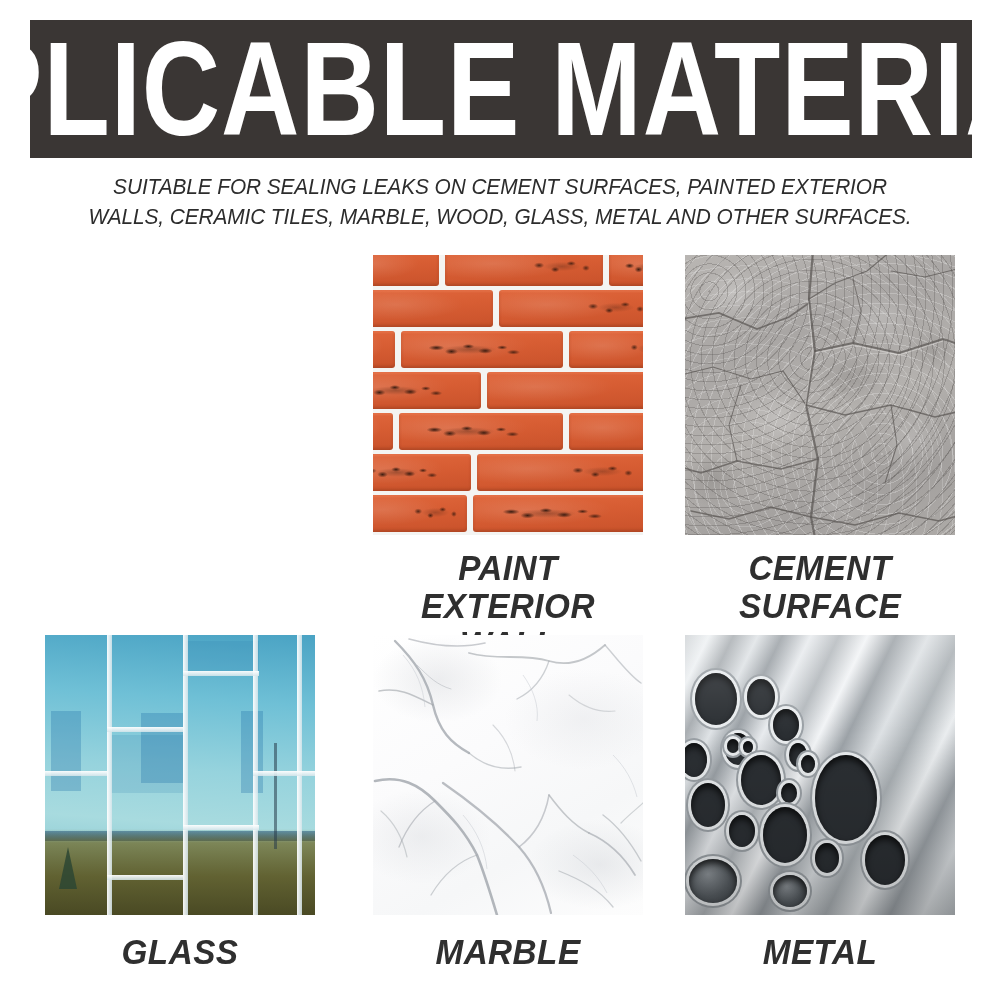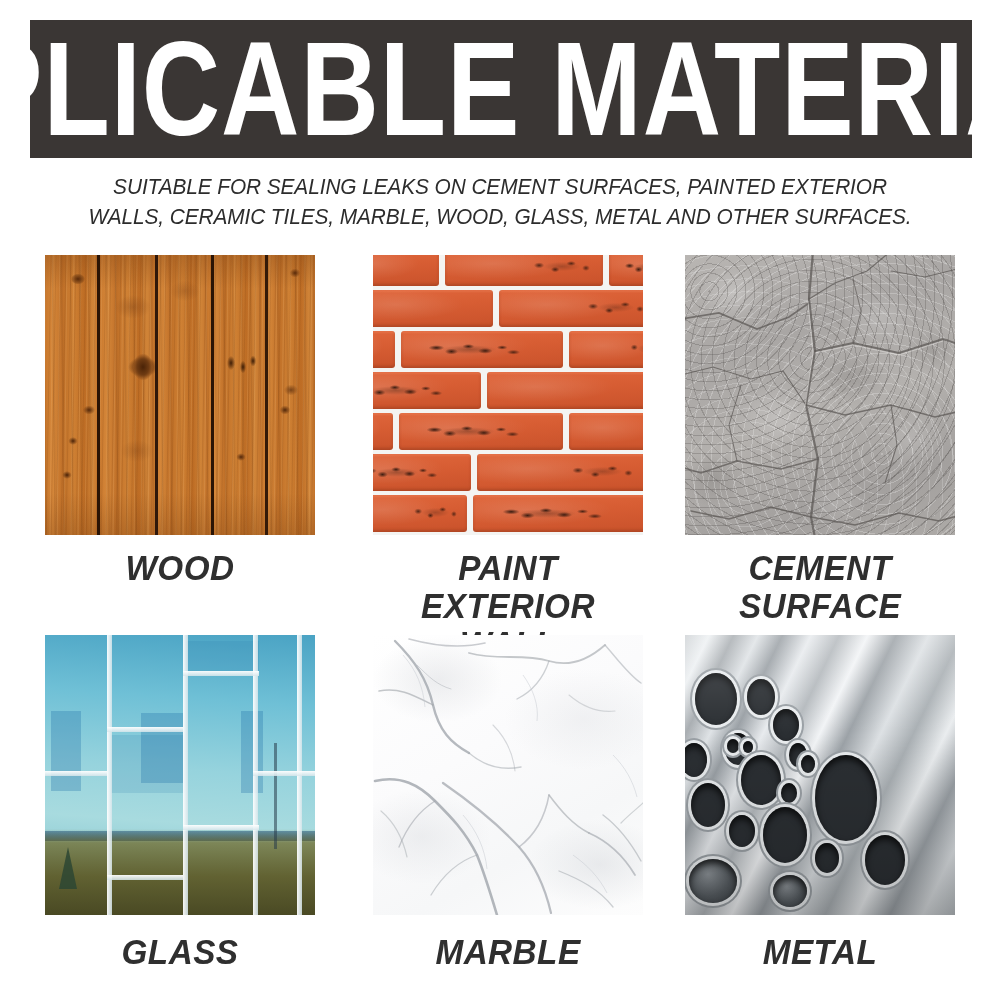--- a/index.html
+++ b/index.html
@@ -324,29 +324,20 @@
 <body>
 
 <div class="banner">
   <div class="banner-title">APPLICABLE MATERIALS</div>
 </div>
 
 <div class="subtitle">SUITABLE FOR SEALING LEAKS ON CEMENT SURFACES, PAINTED EXTERIOR WALLS, CERAMIC TILES, MARBLE, WOOD, GLASS, METAL AND OTHER SURFACES.</div>
 
 <div class="grid">
 
-  <div class="cell c0 r0">
-    <div class="tile">
-      <div class="layer wood-base"></div>
-      <div class="layer wood-grain"></div>
-      <div class="layer wood-knots"></div>
-      <div class="layer wood-seams"></div>
-    </div>
-    <div class="caption">WOOD</div>
-  </div>
 
   <div class="cell c1 r0">
     <div class="tile brick-base">
       <div class="brick-row" style="top:-8px">
         <div class="brick" style="left:-30px;width:96px"></div>
         <div class="brick spot-r" style="left:72px;width:158px"></div>
         <div class="brick spot" style="left:236px;width:96px"></div>
       </div>
       <div class="brick-row" style="top:33px">
         <div class="brick" style="left:-20px;width:140px"></div>

